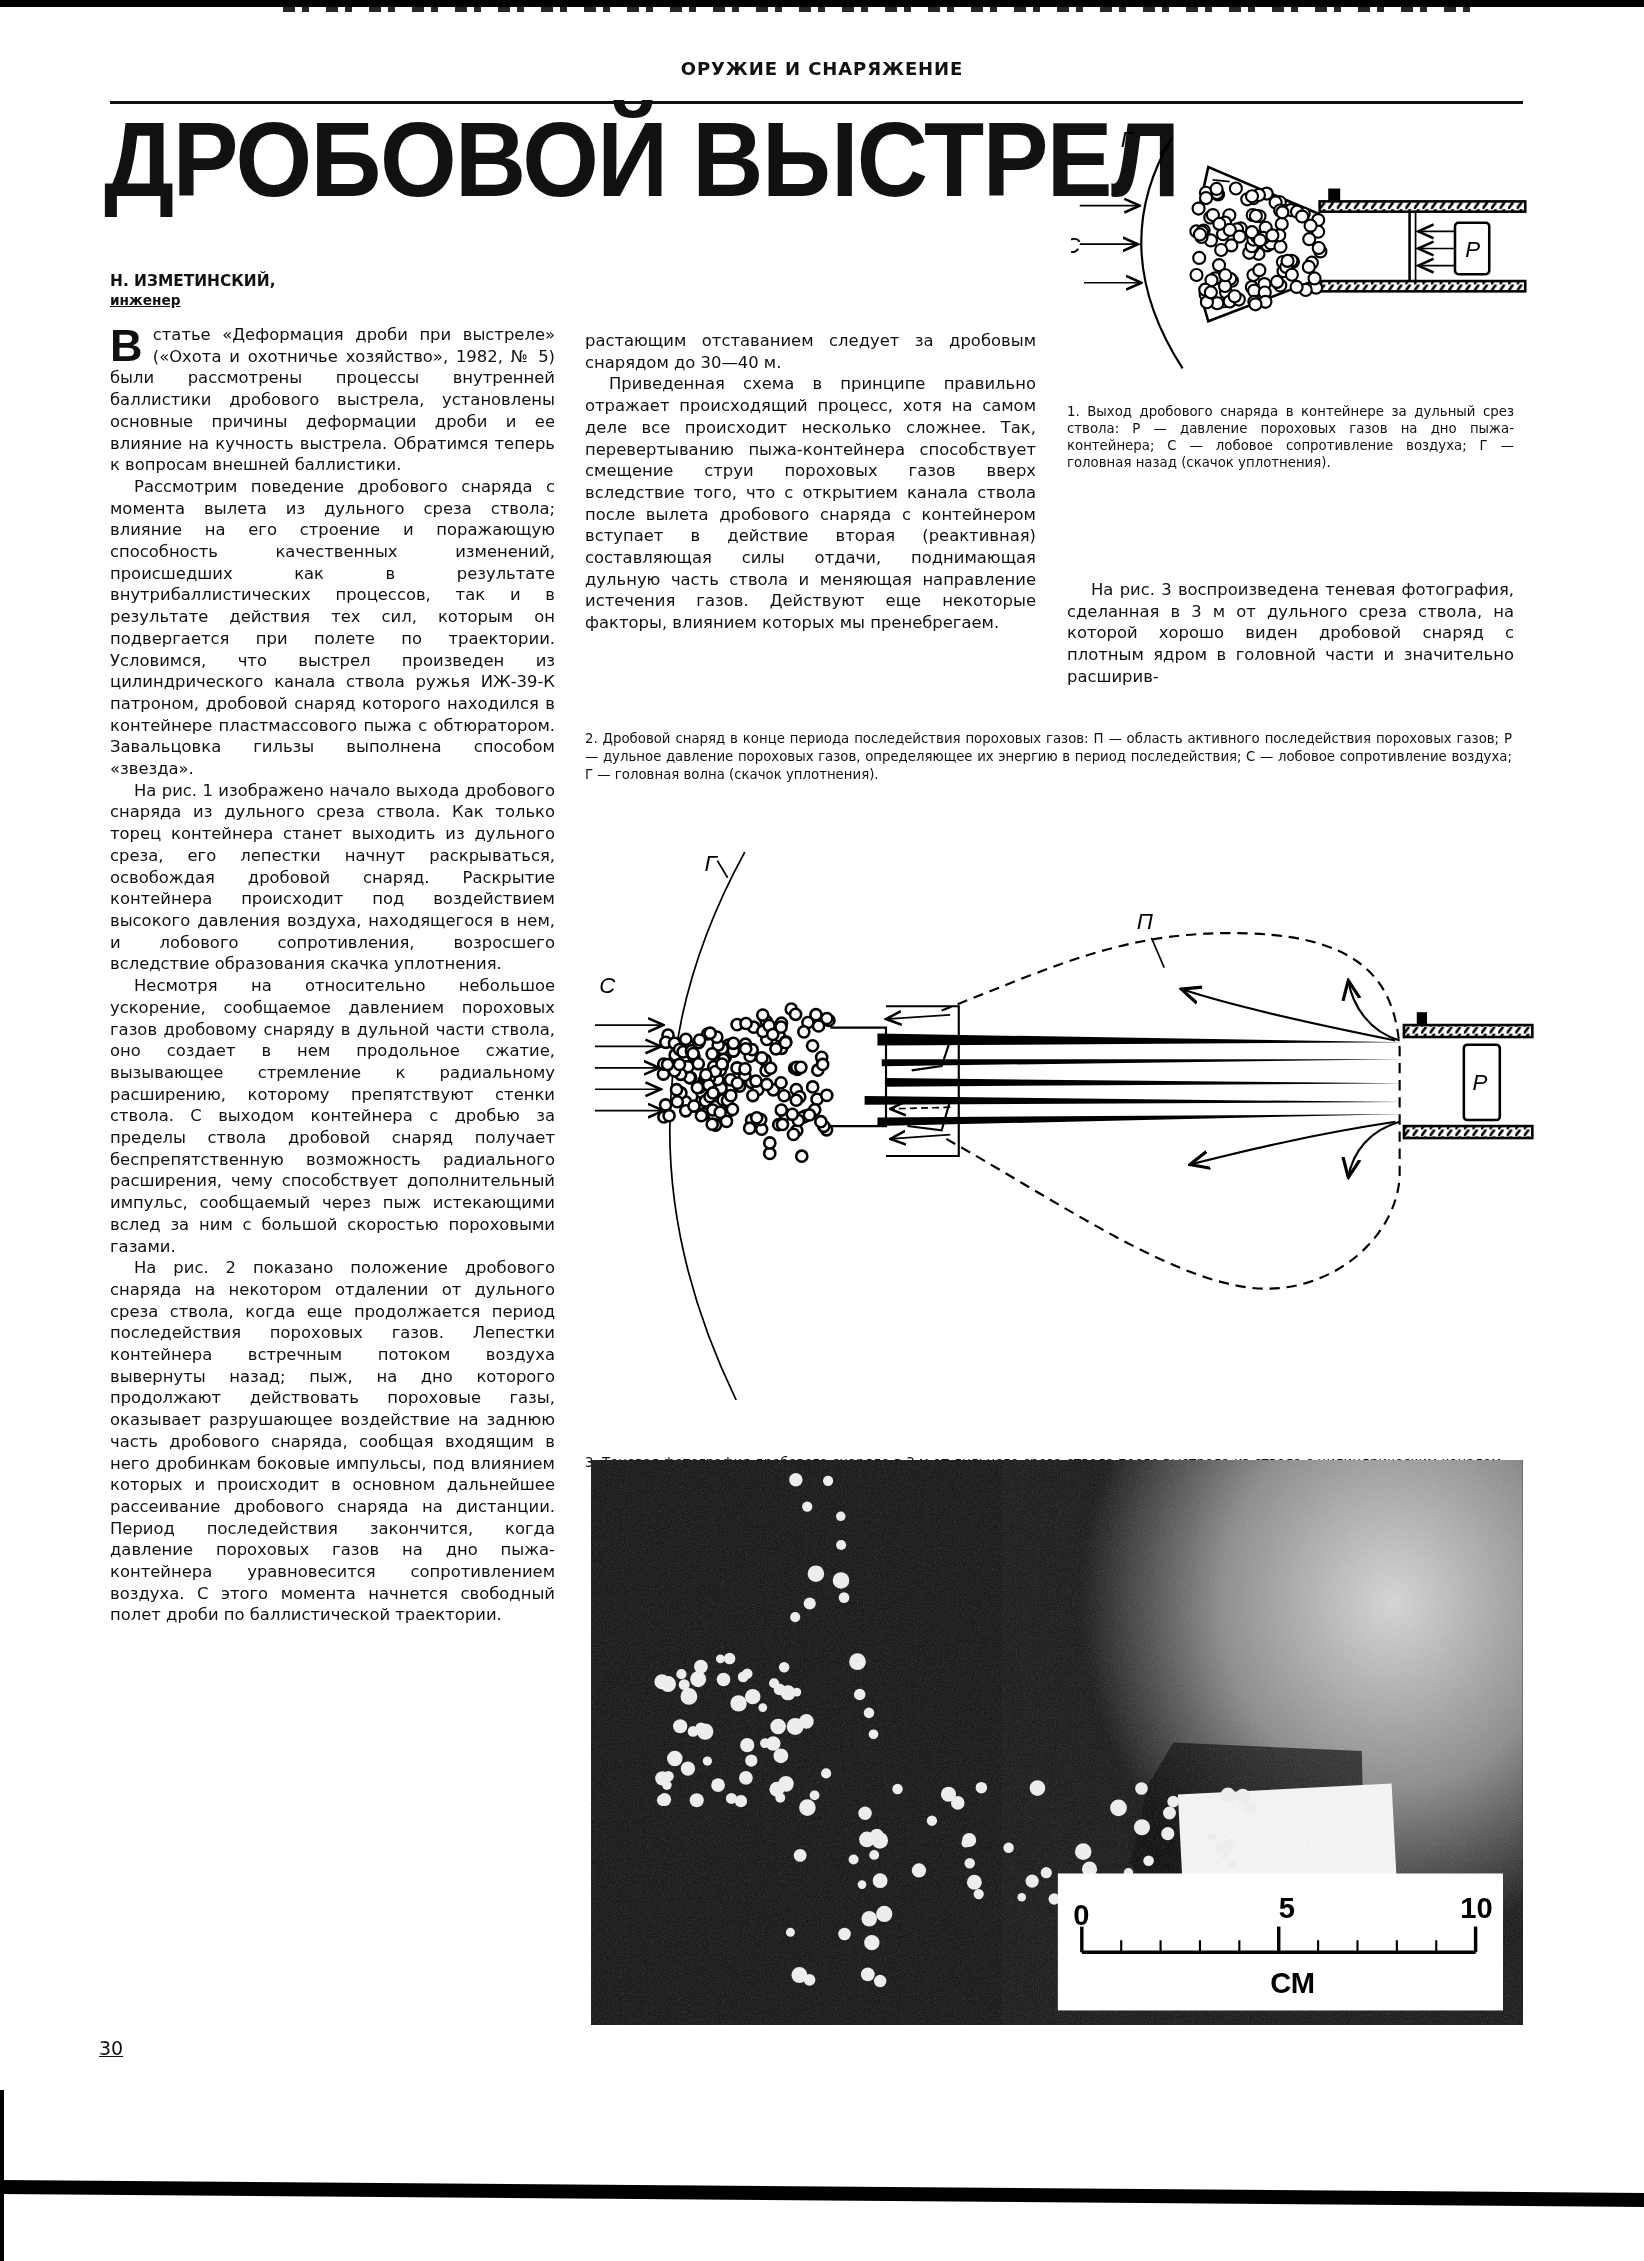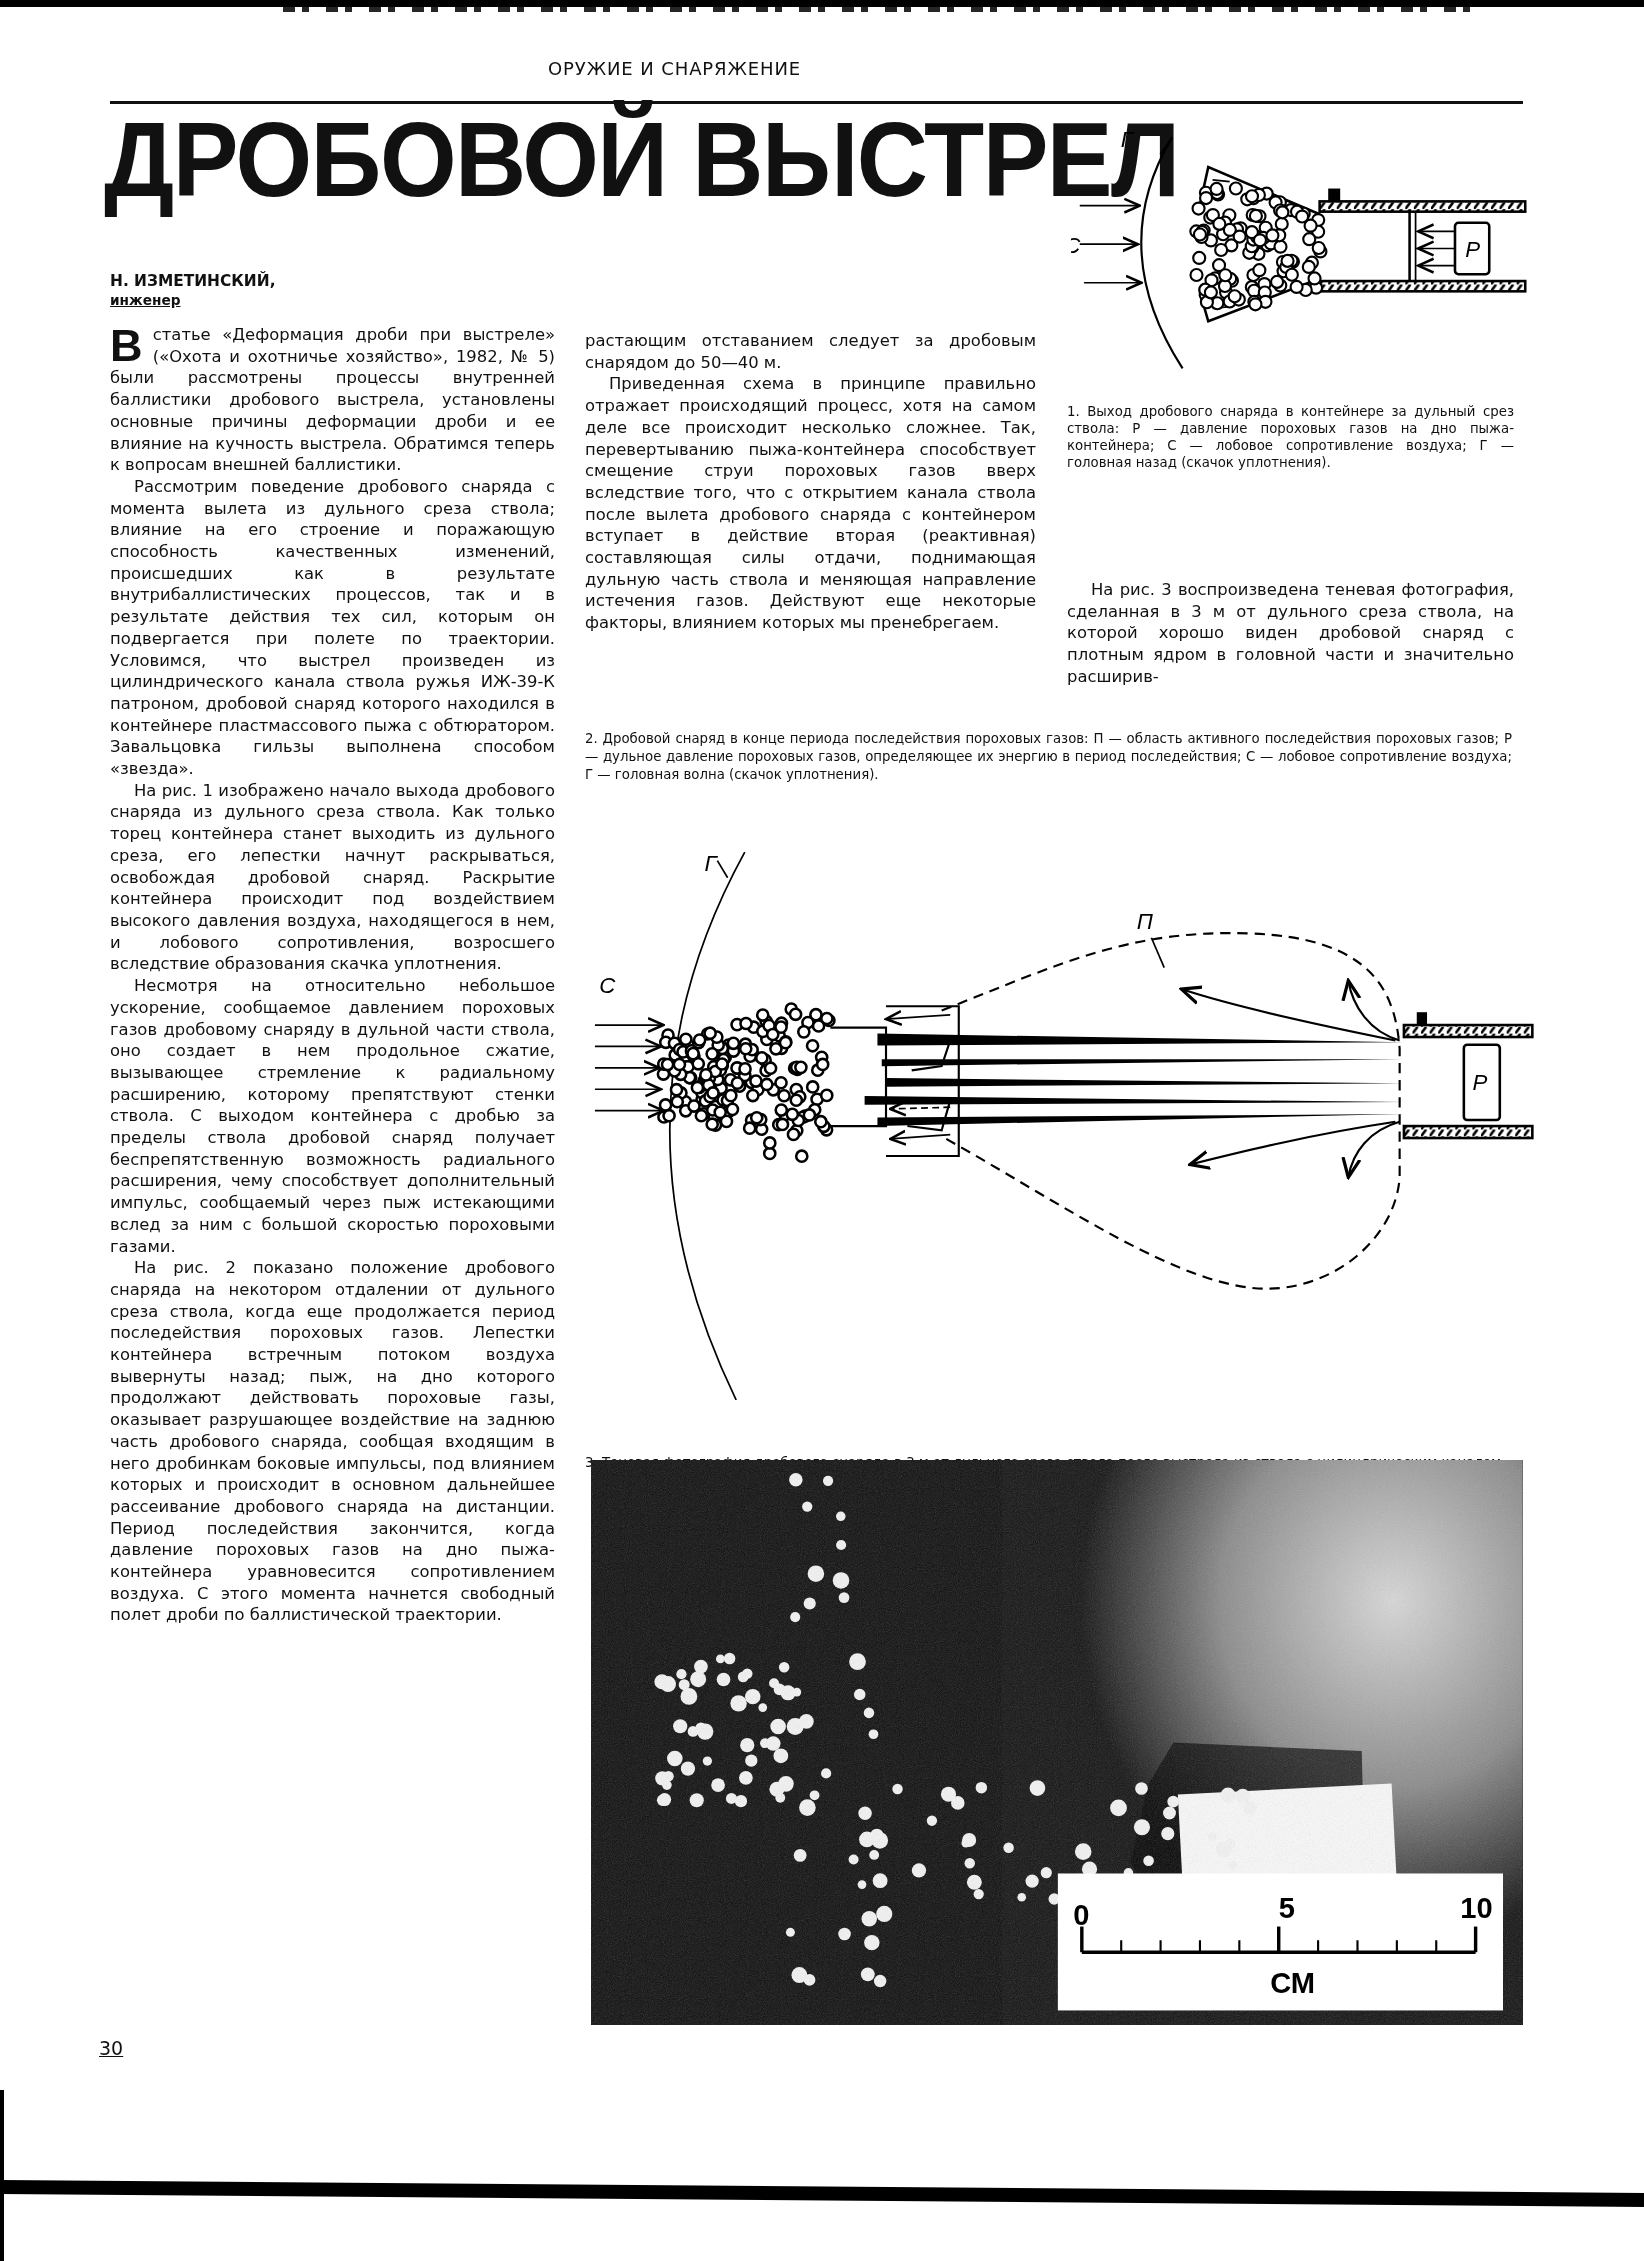--- a/index.html
+++ b/index.html
@@ -3,21 +3,21 @@
 <meta charset="utf-8">
 <style>
   html, body { margin:0; padding:0; }
   body { width:1645px; height:2261px; background:#ffffff; position:relative; overflow:hidden; font-family:"DejaVu Sans", sans-serif; color:#111; }
   .abs { position:absolute; }
   .scan-top { left:0; top:0; width:1645px; height:6.9px; background:#000; }
   .scan-top-noise { left:283px; top:5.1px; width:1199px; height:6.9px;
      background: repeating-linear-gradient(90deg,#000 0 12px,transparent 12px 19px,#000 19px 26px,transparent 26px 43px); opacity:.85; }
   .scan-bottom { left:0; top:2180px; width:1645px; height:13.7px; background:#000; transform:rotate(0.45deg); transform-origin:left center; }
   .scan-left { left:0; top:2090px; width:4.3px; height:171px; background:#000; }
-  .section-header { left:548px; top:58px; width:548px; text-align:left; font-size:18px; letter-spacing:0.9px; font-weight:normal; }
+  .section-header { left:548px; top:58px; width:548px; text-align:center; font-size:18px; letter-spacing:0.9px; font-weight:bold; }
   .rule { left:110px; top:101px; width:1413px; height:3.4px; background:#111; }
   .title { left:104px; top:106px; font-family:"Liberation Sans", sans-serif; font-weight:bold; font-size:106px; line-height:106px; letter-spacing:-1.7px; transform:scaleX(0.93); transform-origin:left top; white-space:nowrap; }
   .author { left:110px; top:272px; font-size:15.4px; font-weight:bold; line-height:19px; }
   .author .role { font-size:13.7px;text-decoration:underline; }
   .col { font-size:16.4px; line-height:21.7px; text-align:justify; hyphens:manual; }
   .col p { margin:0; text-indent:24px; }
   .col p.first { text-indent:0; }
   .dropcap { float:left; font-family:"Liberation Sans", sans-serif; font-weight:bold; font-size:45px; line-height:38px; margin:3.4px 10.3px 0 0; }
   .left-col { left:110px; top:324px; width:445px; }
   .mid-col { left:585px; top:330px; width:451px; }
@@ -203,21 +203,21 @@
 
 <div class="abs col left-col">
   <p class="first"><span class="dropcap">В</span><span>статье «Деформация дроби при выстреле» («Охота и охотничье хозяйство», 1982, № 5) были рассмотрены процессы внутренней баллистики дробового выстрела, установлены основные причины деформации дроби и ее влияние на кучность выстрела. Обратимся теперь к вопросам внешней баллистики.</span></p>
   <p>Рассмотрим поведение дробового снаряда с момента вылета из дульного среза ствола; влияние на его строение и поражающую способность качественных изменений, происшедших как в результате внутрибаллистических процессов, так и в результате действия тех сил, которым он подвергается при полете по траектории. Условимся, что выстрел произведен из цилиндрического канала ствола ружья ИЖ-39-К патроном, дробовой снаряд которого находился в контейнере пластмассового пыжа с обтюратором. Завальцовка гильзы выполнена способом «звезда».</p>
   <p>На рис. 1 изображено начало выхода дробового снаряда из дульного среза ствола. Как только торец контейнера станет выходить из дульного среза, его лепестки начнут раскрываться, освобождая дробовой снаряд. Раскрытие контейнера происходит под воздействием высокого давления воздуха, находящегося в нем, и лобового сопротивления, возросшего вследствие образования скачка уплотнения.</p>
   <p>Несмотря на относительно небольшое ускорение, сообщаемое давлением пороховых газов дробовому снаряду в дульной части ствола, оно создает в нем продольное сжатие, вызывающее стремление к радиальному расширению, которому препятствуют стенки ствола. С выходом контейнера с дробью за пределы ствола дробовой снаряд получает беспрепятственную возможность радиального расширения, чему способствует дополнительный импульс, сообщаемый через пыж истекающими вслед за ним с большой скоростью пороховыми газами.</p>
   <p>На рис. 2 показано положение дробового снаряда на некотором отдалении от дульного среза ствола, когда еще продолжается период последействия пороховых газов. Лепестки контейнера встречным потоком воздуха вывернуты назад; пыж, на дно которого продолжают действовать пороховые газы, оказывает разрушающее воздействие на заднюю часть дробового снаряда, сообщая входящим в него дробинкам боковые импульсы, под влиянием которых и происходит в основном дальнейшее рассеивание дробового снаряда на дистанции. Период последействия закончится, когда давление пороховых газов на дно пыжа-контейнера уравновесится сопротивлением воздуха. С этого момента начнется свободный полет дроби по баллистической траектории.</p>
 </div>
 
 <div class="abs col mid-col">
-  <p class="first">растающим отставанием следует за дробовым снарядом до 50—40 м.</p>
+  <p class="first">растающим отставанием следует за дробовым снарядом до 30—40 м.</p>
   <p>Приведенная схема в принципе правильно отражает происходящий процесс, хотя на самом деле все происходит несколько сложнее. Так, перевертыванию пыжа-контейнера способствует смещение струи пороховых газов вверх вследствие того, что с открытием канала ствола после вылета дробового снаряда с контейнером вступает в действие вторая (реактивная) составляющая силы отдачи, поднимающая дульную часть ствола и меняющая направление истечения газов. Действуют еще некоторые факторы, влиянием которых мы пренебрегаем.</p>
 </div>
 
 <div class="abs col right-text">
   <p>На рис. 3 воспроизведена теневая фотография, сделанная в 3 м от дульного среза ствола, на которой хорошо виден дробовой снаряд с плотным ядром в головной части и значительно расширив-</p>
 </div>
 
 <div class="abs caption cap2">
   <b>2. Дробовой снаряд в конце периода последействия пороховых газов:</b><span> П — область активного последействия пороховых газов; Р — дульное давление пороховых газов, определяющее их энергию в период последействия; С — лобовое сопротивление воздуха; Г — головная волна (скачок уплотнения).</span>
 </div>

